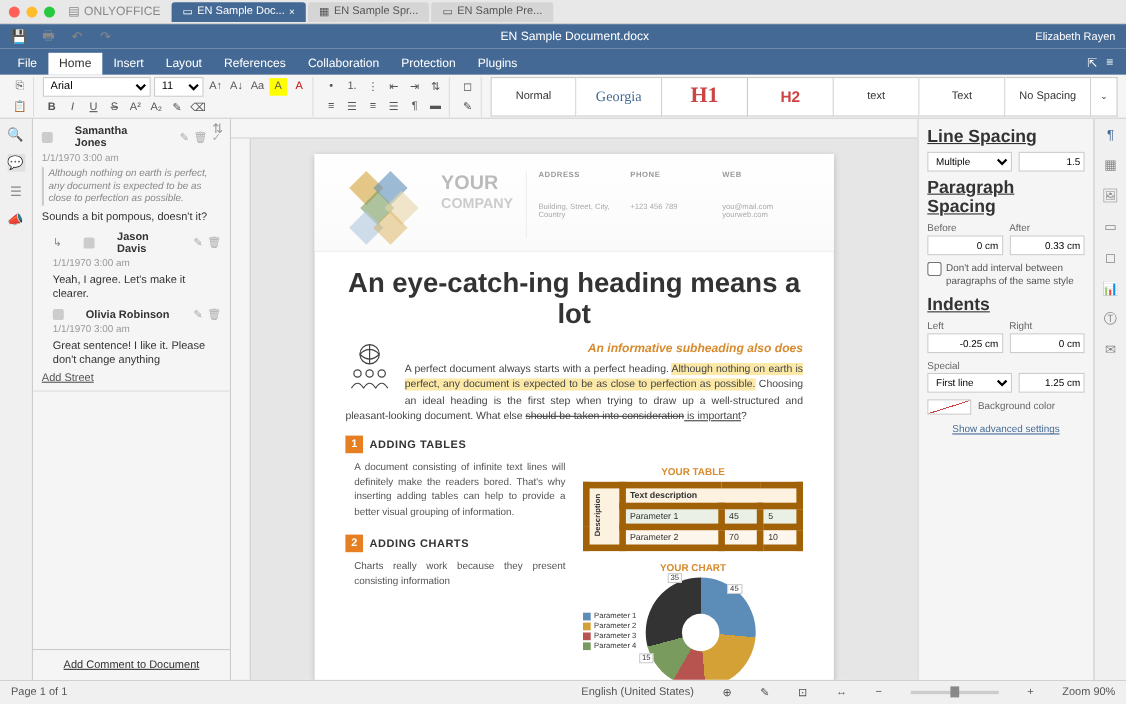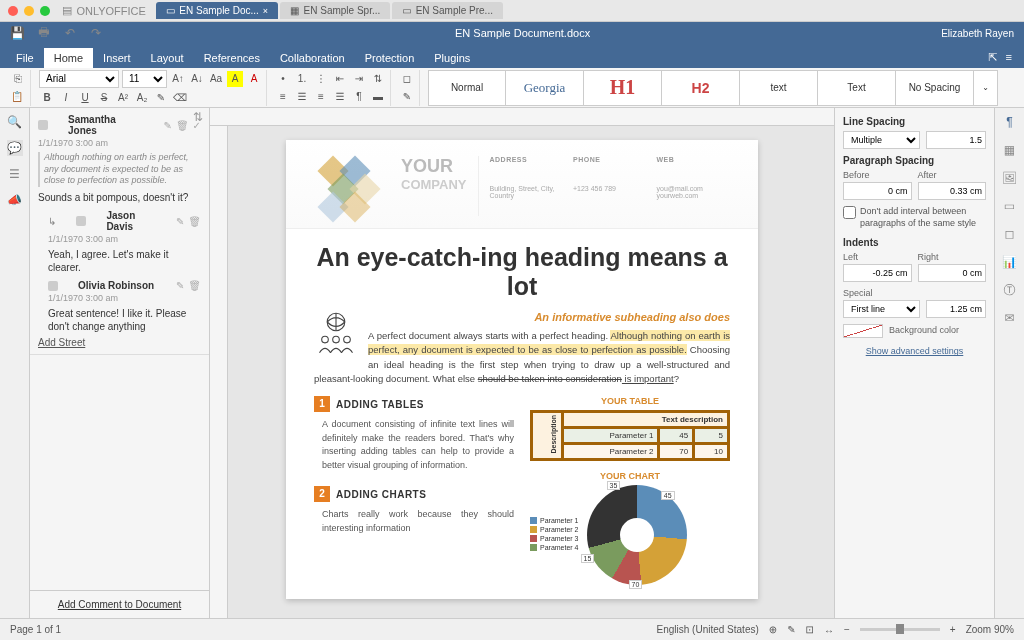--- a/index.html
+++ b/index.html
@@ -70,57 +70,57 @@
 .contact-val { color:#aaa; }
 .page-body { padding:14px 28px; }
 .doc-h1 { font-size:25px; font-weight:bold; color:#333; text-align:center; margin-bottom:10px; }
 .doc-h2 { font-size:11px; font-weight:bold; font-style:italic; color:#d88b2e; text-align:right; margin-bottom:6px; }
 .doc-p { font-size:9.5px; line-height:1.5; text-align:justify; color:#444; margin-bottom:10px; }
 .hl { background:#fce9a8; }
 .strike { text-decoration:line-through; }
 .under { text-decoration:underline; }
 .two-col { display:flex; gap:16px; }
 .col-left { width:200px; }
-.col-right { flex:1; }
+.col-right { flex:1;margin-top:28px; }
 .sec-num { display:inline-block; width:16px; height:16px; background:#e67e22; color:#fff; text-align:center; line-height:16px; font-size:10px; font-weight:bold; margin-right:6px; }
 .sec-title { font-size:10px; font-weight:bold; letter-spacing:0.5px; }
 .sec-head { display:flex; align-items:center; margin-bottom:6px; }
 .sec-body { font-size:9px; line-height:1.5; color:#555; margin-left:8px; text-align:justify; }
 .people-icon { width:44px; height:44px; float:left; margin-right:10px; margin-bottom:4px; }
 .table-title, .chart-title { font-size:9px; font-weight:bold; color:#d88b2e; text-align:center; margin-bottom:4px; }
 .doc-table { width:100%; border-collapse:collapse; font-size:8px; margin-bottom:10px; }
-.doc-table th, .doc-table td { border:3px solid #a16207; padding:2px 4px; text-align:right; }
+.doc-table th, .doc-table td { border:6px solid #a16207; padding:2px 4px; text-align:left; }
 .doc-table th { background:#fdf2e0; }
 .doc-table .row1 td { background:#eaf0e6; }
 .doc-table .row2 td { background:#fdf6ec; }
 .vert-label { writing-mode:vertical-rl; transform:rotate(180deg); font-size:7px; }
 .chart-wrap { display:flex; gap:8px; align-items:center; }
 .legend { font-size:7px; }
 .legend-item { display:flex; align-items:center; gap:3px; margin-bottom:2px; }
 .legend-sq { width:7px; height:7px; }
 .pie { width:100px; height:100px; border-radius:50%; position:relative;
   background: conic-gradient(#5b8db8 0 95deg, #d4a137 95deg 175deg, #b85450 175deg 210deg, #7a9b5e 210deg 255deg, #333 255deg 360deg); }
 .pie::after { content:''; position:absolute; width:34px; height:34px; background:#fff; border-radius:50%; top:33px; left:33px; }
 .pie-lbl { position:absolute; font-size:7px; background:#fff; border:1px solid #ccc; padding:0 2px; }
 
 .right-panel { width: 160px; background:#f5f5f5; border-left:1px solid #ccc; padding:8px; font-size:10px; overflow:hidden; }
-.rp-label { font-weight:bold; margin-bottom:4px; font-size:10px; }
+.rp-label { font-weight:bold; margin-bottom:4px; font-size:16px;text-decoration:underline; }
 .rp-row { display:flex; gap:6px; margin-bottom:6px; align-items:center; }
 .rp-select, .rp-input { height:18px; border:1px solid #ccc; font-size:9px; padding:0 3px; background:#fff; }
 .rp-select { flex:1; }
 .rp-input { width:60px; text-align:right; }
 .rp-sub { font-size:9px; color:#666; margin-bottom:2px; }
 .rp-check { display:flex; gap:4px; align-items:flex-start; font-size:9px; color:#555; margin-bottom:8px; line-height:1.3; }
 .rp-link { color:#446995; text-decoration:underline; text-align:center; cursor:pointer; margin-top:8px; font-size:9px; }
 .color-swatch { width:40px; height:14px; border:1px solid #ccc; background:linear-gradient(to bottom right, transparent 48%, #c44 48%, #c44 52%, transparent 52%), #fff; }
 
 .right-rail { width:30px; background:#f0f0f0; border-left:1px solid #ccc; display:flex; flex-direction:column; align-items:center; padding-top:6px; gap:12px; }
 
 .statusbar { height:22px; background:#f0f0f0; border-top:1px solid #ccc; display:flex; align-items:center; padding:0 10px; font-size:10px; color:#555; }
-.status-right { margin-left:auto; display:flex; align-items:center; gap:10px; }
+.status-right { margin-left:auto; display:flex; align-items:center; gap:26px; }
 .zoom-slider { width:80px; height:3px; background:#ccc; position:relative; }
 .zoom-thumb { position:absolute; width:8px; height:10px; background:#888; top:-4px; left:36px; }
 </style>
 </head>
 <body>
 
 <div class="titlebar">
   <div class="traffic">
     <div class="dot red"></div>
     <div class="dot yellow"></div>
@@ -177,21 +177,21 @@
   <div class="tool-group">
     <div class="tool-row">
       <span class="tool-btn">⎘</span>
     </div>
     <div class="tool-row">
       <span class="tool-btn">📋</span>
     </div>
   </div>
   <div class="tool-group">
     <div class="tool-row">
-      <select class="font-select" style="width:80px"><option>Arial</option></select>
+      <select class="font-select" style="width:98px"><option>Arial</option></select>
       <select class="font-select" style="width:45px"><option>11</option></select>
       <span class="tool-btn">A↑</span>
       <span class="tool-btn">A↓</span>
       <span class="tool-btn">Aa</span>
       <span class="tool-btn" style="background:#ff0">A</span>
       <span class="tool-btn" style="color:#c00">A</span>
     </div>
     <div class="tool-row">
       <span class="tool-btn">
           <b>B</b>
@@ -349,21 +349,21 @@
           <div class="col-left">
             <div class="sec-head">
                 <span class="sec-num">1</span>
                 <span class="sec-title">ADDING TABLES</span>
               </div>
             <div class="sec-body">A document consisting of infinite text lines will definitely make the readers bored. That's why inserting adding tables can help to provide a better visual grouping of information.</div>
             <div class="sec-head" style="margin-top:14px">
                 <span class="sec-num">2</span>
                 <span class="sec-title">ADDING CHARTS</span>
               </div>
-            <div class="sec-body">Charts really work because they should interesting information</div>
+            <div class="sec-body">Charts really work because they present consisting information</div>
           </div>
           <div class="col-right">
             <div class="table-title">YOUR TABLE</div>
             <table class="doc-table">
               <tbody>
                   <tr>
                     <th rowspan="3"><span class="vert-label">Description</span></th>
                     <th colspan="3">Text description</th>
                   </tr>
               <tr class="row1">

